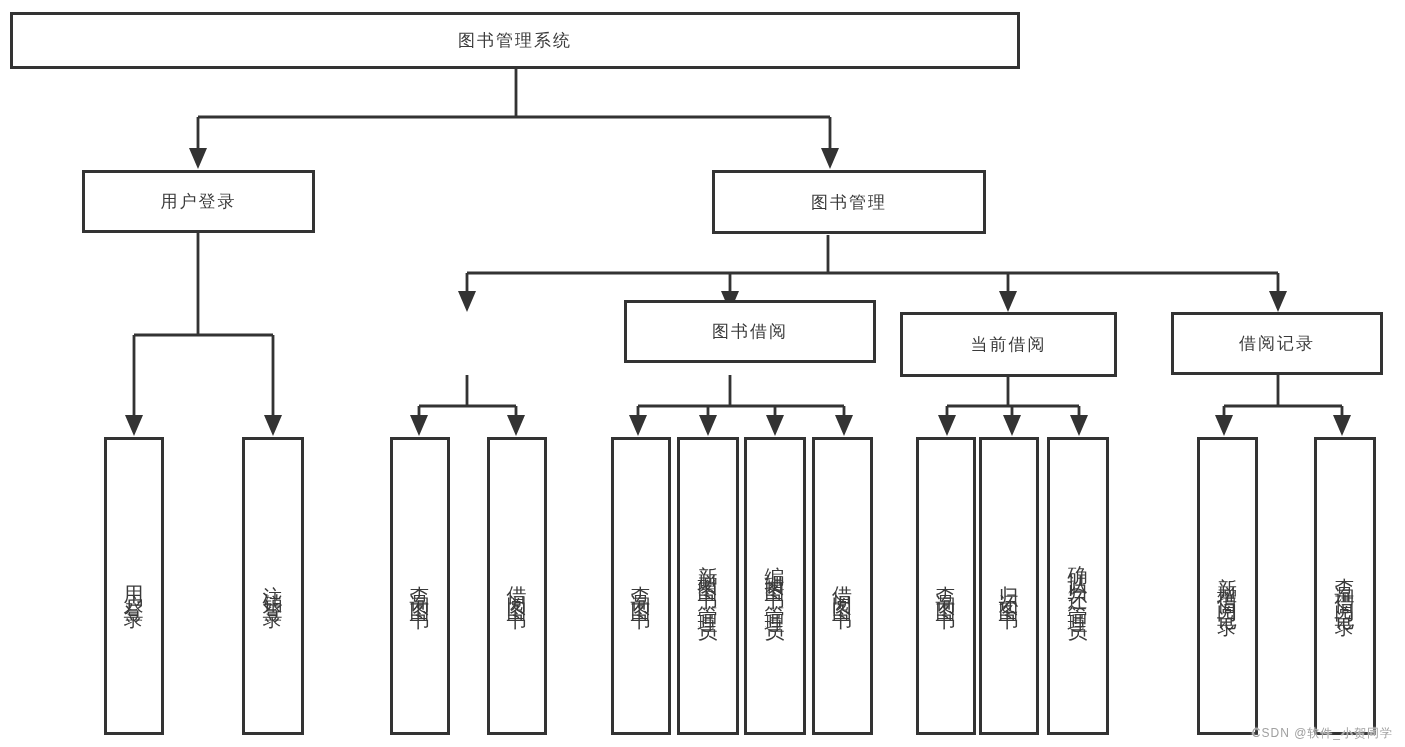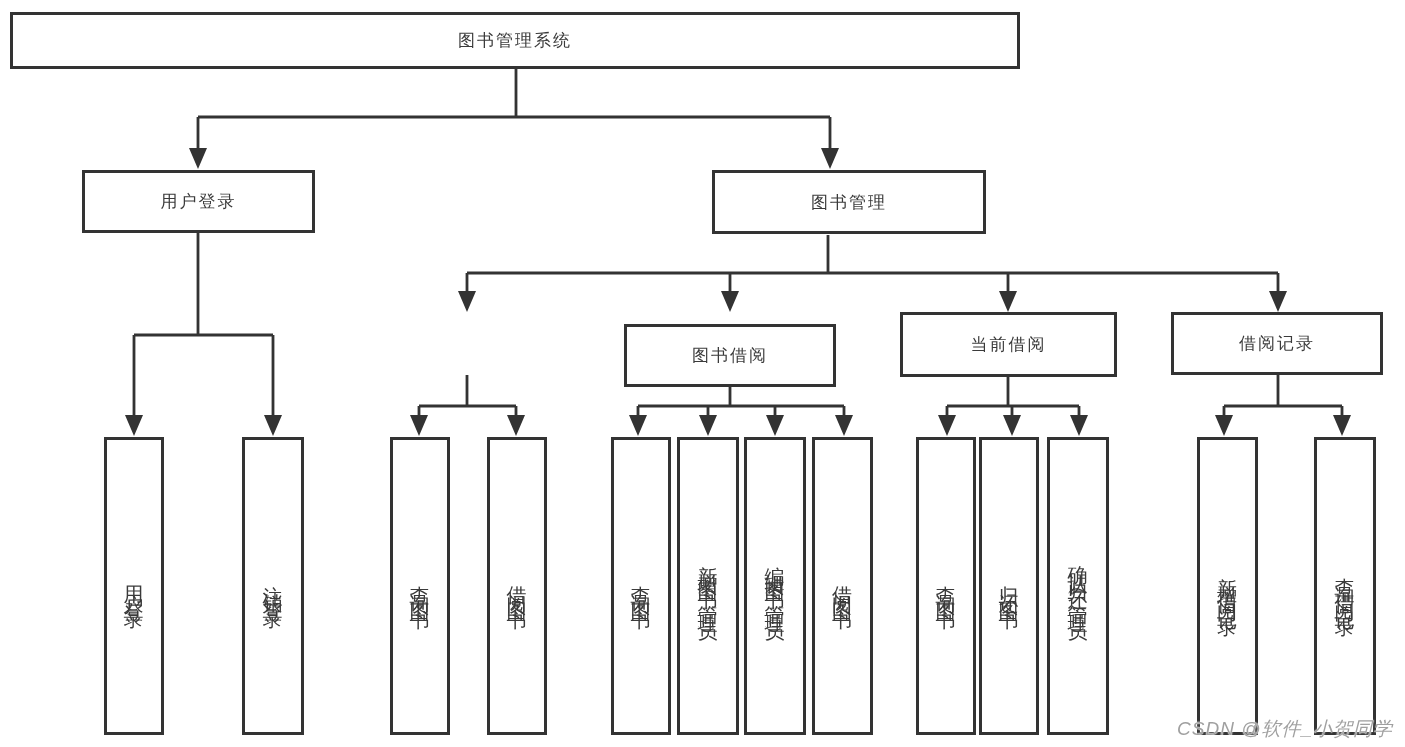--- a/index.html
+++ b/index.html
@@ -16,22 +16,22 @@
     border:3px solid #333333;display:flex;align-items:center;justify-content:center;
   }
   .hlabel{
     font-size:17px;letter-spacing:2px;color:#3a3a3a;white-space:nowrap;
   }
   .vtext{
     writing-mode:vertical-rl;text-orientation:mixed;
     font-size:20px;letter-spacing:8px;line-height:1;color:#3a3a3a;
   }
   .watermark{
-    position:absolute;right:12px;bottom:5px;font-size:19px;color:#a0a0a0;
-    text-shadow:0 0 2px #ffffff,0 0 1px #ffffff;letter-spacing:1px;white-space:nowrap;font-style:italic;
+    position:absolute;right:12px;bottom:5px;font-size:12px;color:#a0a0a0;
+    text-shadow:0 0 2px #ffffff,0 0 1px #ffffff;letter-spacing:1px;white-space:nowrap;
   }
 </style>
 </head>
 <body>
 
 <div class="stage">
 
   <svg class="wires" width="1405" height="747" viewBox="0 0 1405 747" aria-hidden="true">
     <path class="stroke" d="
       M516 69 V117 M198 117 H830 M198 117 V152 M830 117 V152
@@ -55,21 +55,21 @@
     <span class="hlabel">图书管理系统</span>
   </div>
 
   <div class="box" style="left:82px;top:170px;width:233px;height:63px">
     <span class="hlabel">用户登录</span>
   </div>
   <div class="box" style="left:712px;top:170px;width:274px;height:64px">
     <span class="hlabel">图书管理</span>
   </div>
 
-  <div class="box" style="left:624px;top:324px;width:212px;height:63px">
+  <div class="box" style="left:624px;top:300px;width:252px;height:63px">
     <span class="hlabel">图书借阅</span>
   </div>
   <div class="box" style="left:900px;top:312px;width:217px;height:65px">
     <span class="hlabel">当前借阅</span>
   </div>
   <div class="box" style="left:1171px;top:312px;width:212px;height:63px">
     <span class="hlabel">借阅记录</span>
   </div>
 
   <div class="box" style="left:104px;top:437px;width:60px;height:298px">

